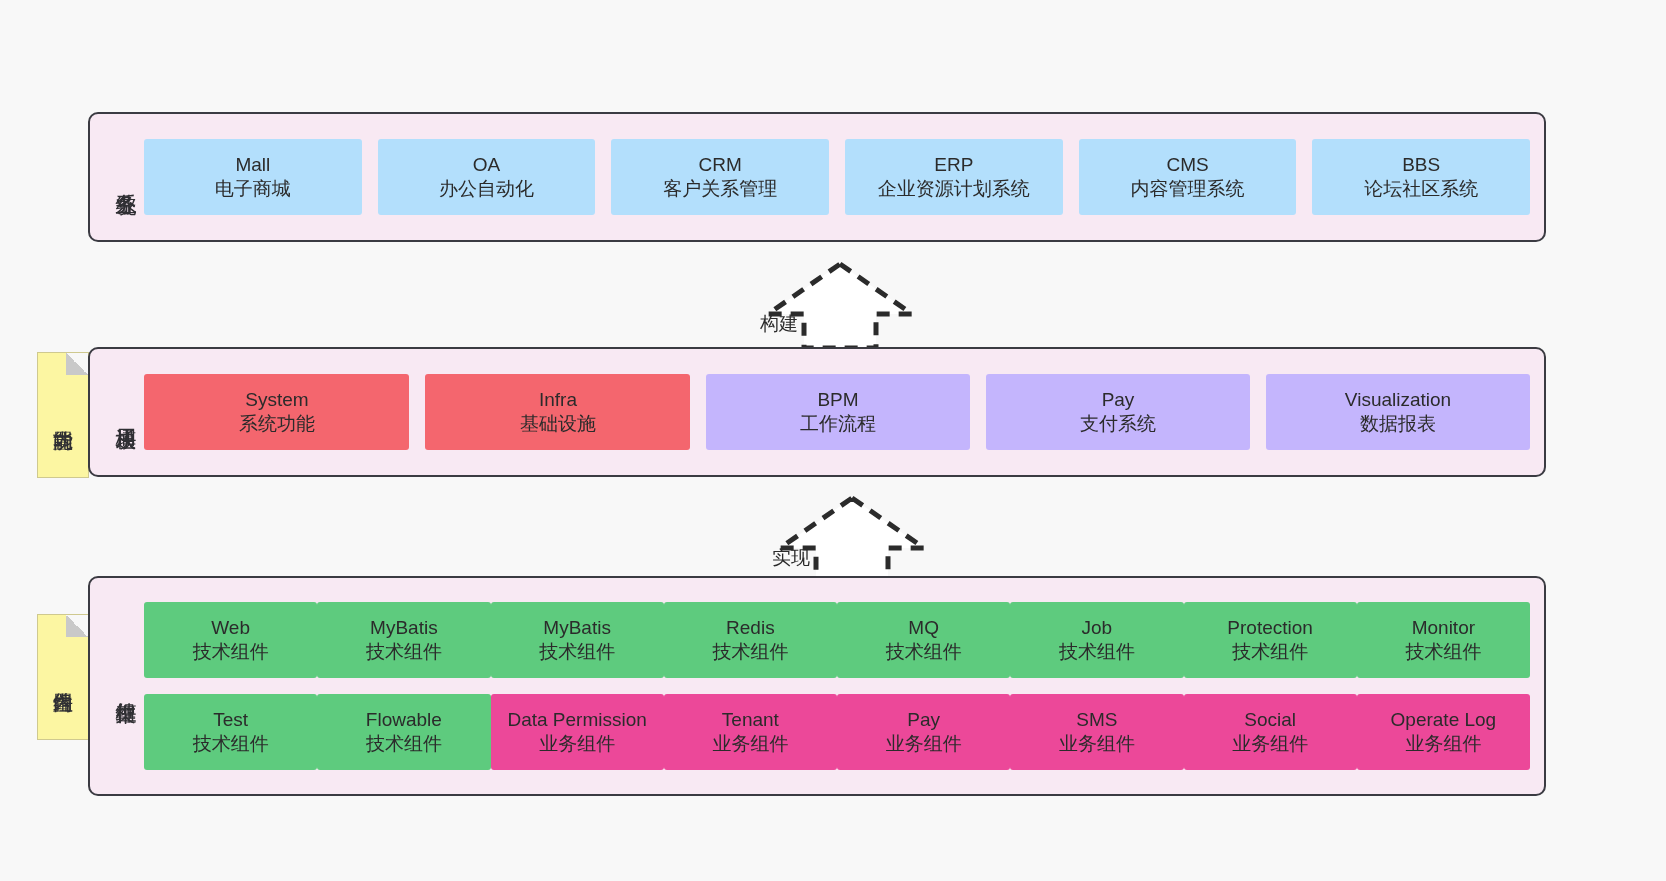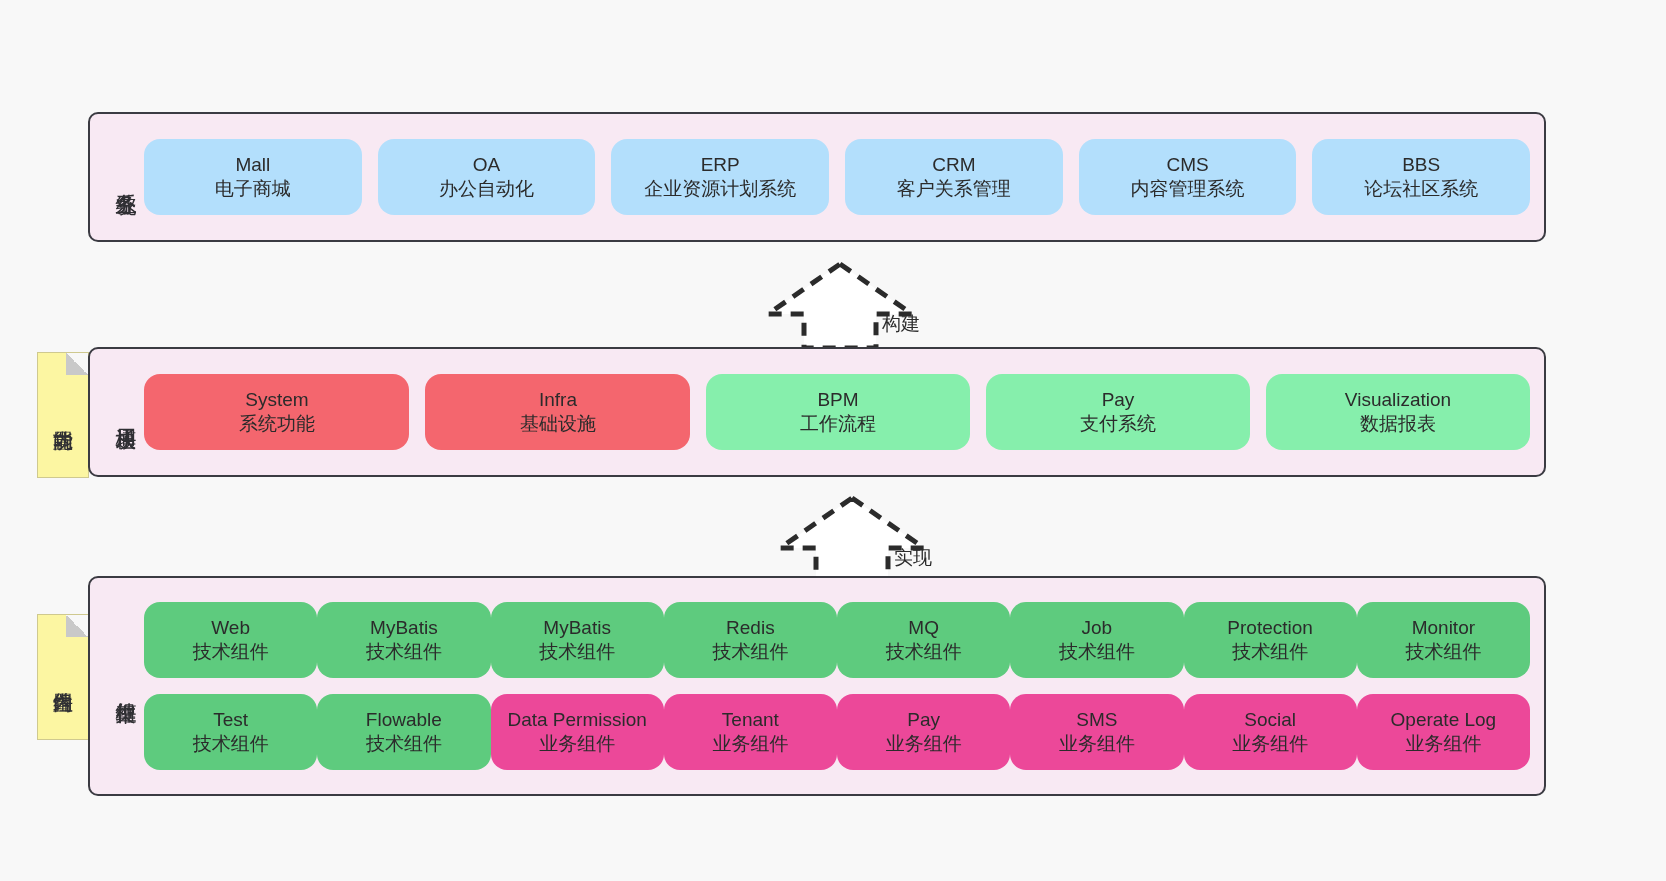--- a/index.html
+++ b/index.html
@@ -57,21 +57,21 @@
   }
   .card-row {
     display: flex;
     width: 100%;
     gap: 0;
     align-items: flex-end;
   }
 
   .card {
     flex: 1 1 0;
-    border-radius: 16px;
+    border-radius: 3px;
     display: flex;
     flex-direction: column;
     align-items: center;
     justify-content: center;
     text-align: center;
     font-size: 19px;
     line-height: 1.27;
     color: #2b2b2b;
     box-sizing: border-box;
     padding: 4px 6px;
@@ -81,21 +81,21 @@
   .card.wrap .t1 { white-space: normal; }
 
   
   #layer-business { left: 88px; top: 112px; width: 1458px; height: 130px; }
   #layer-business .card { height: 76px; background: #b3dffc; }
 
   
   #layer-modules { left: 88px; top: 347px; width: 1458px; height: 130px; }
   #layer-modules .card { height: 76px; }
   .card-red   { background: #f4666e; padding-left: 7px; }
-  .card-pink  { background: #86efac; }
+  .card-pink  { background: #c4b5fd; }
 
   
   #layer-framework { left: 88px; top: 576px; width: 1458px; height: 220px; }
   #layer-framework .card { height: 76px; }
   .card-green       { background: #5ecb7e; }
   .card-green-light { background: #ec4899; }
 
   
   .note {
     position: absolute;
@@ -129,21 +129,21 @@
     position: absolute;
     width: 160px;
     height: 95px;
   }
   .arrow svg { display: block; width: 100%; height: 100%; }
   .arrow-label {
     position: absolute;
     left: 0;
     right: 0;
     bottom: 16px;
-    text-align: right;
+    text-align: left;
     font-size: 19px;
     color: #2b2b2b;
     pointer-events: none;
   }
   #arrow-build  { left: 760px; top: 258px; }
   #arrow-impl   { left: 772px; top: 492px; }
 </style>
 </head>
 <body>
 
@@ -152,26 +152,26 @@
   <div class="cards" id="business-cards">
       <div class="card">
         <div class="t1">Mall</div>
         <div class="t2">电子商城</div>
       </div>
       <div class="card">
         <div class="t1">OA</div>
         <div class="t2">办公自动化</div>
       </div>
       <div class="card">
+        <div class="t1">CRM</div>
+        <div class="t2">客户关系管理</div>
+      </div>
+      <div class="card">
         <div class="t1">ERP</div>
         <div class="t2">企业资源计划系统</div>
-      </div>
-      <div class="card">
-        <div class="t1">CRM</div>
-        <div class="t2">客户关系管理</div>
       </div>
       <div class="card">
         <div class="t1">CMS</div>
         <div class="t2">内容管理系统</div>
       </div>
       <div class="card">
         <div class="t1">BBS</div>
         <div class="t2">论坛社区系统</div>
       </div>
     </div>

